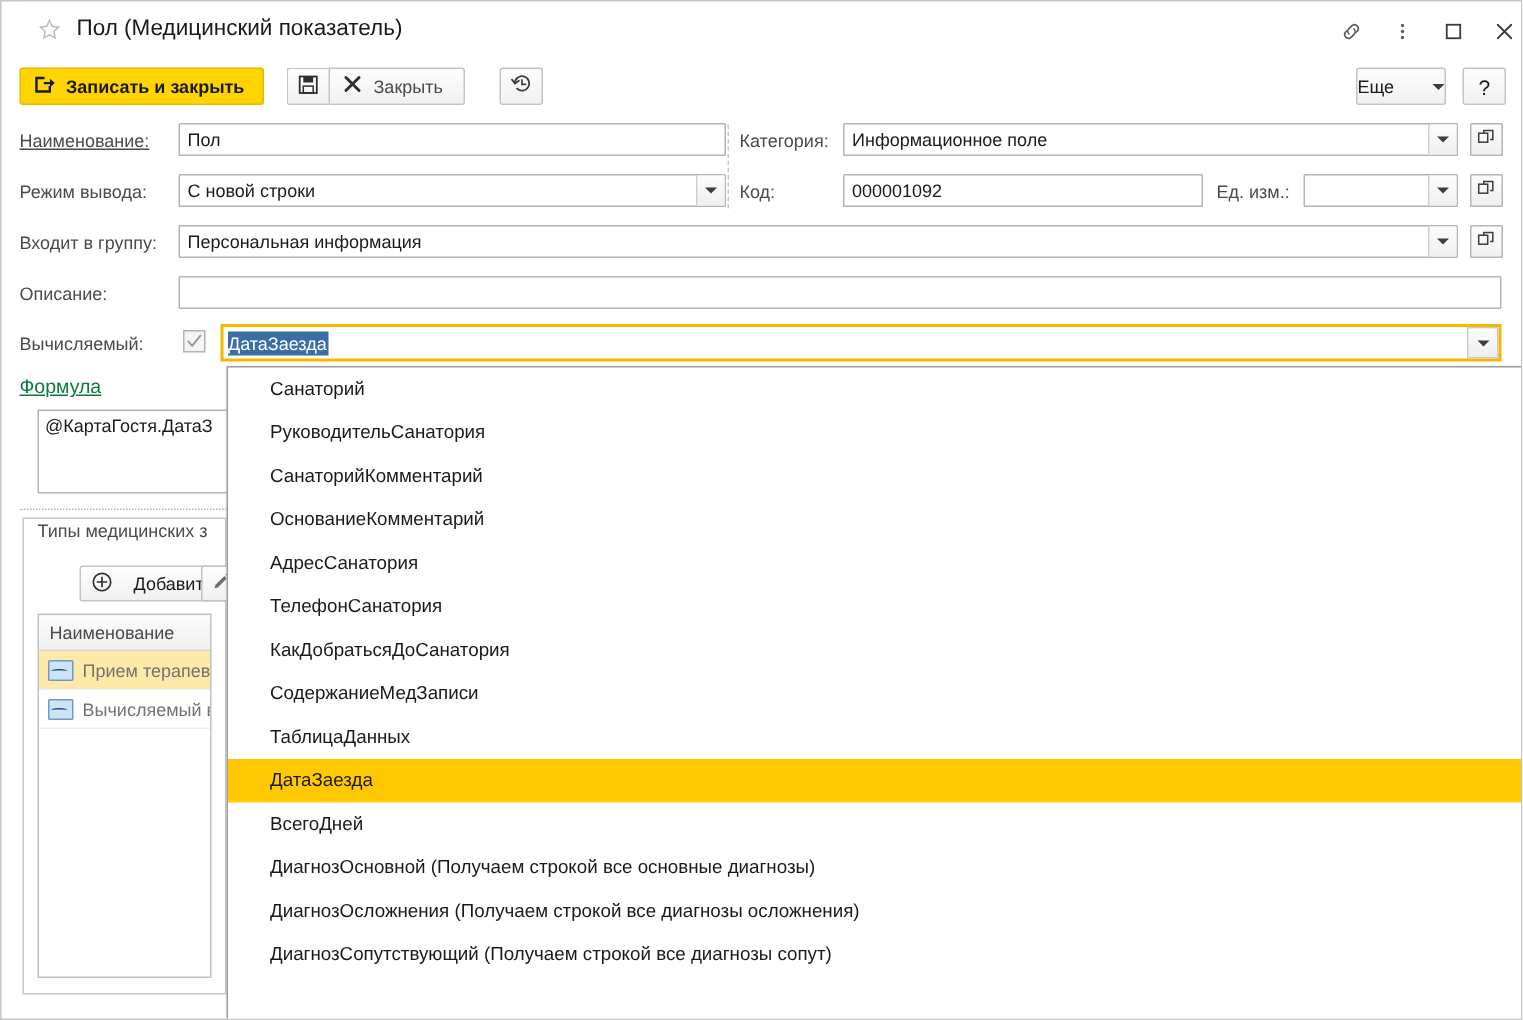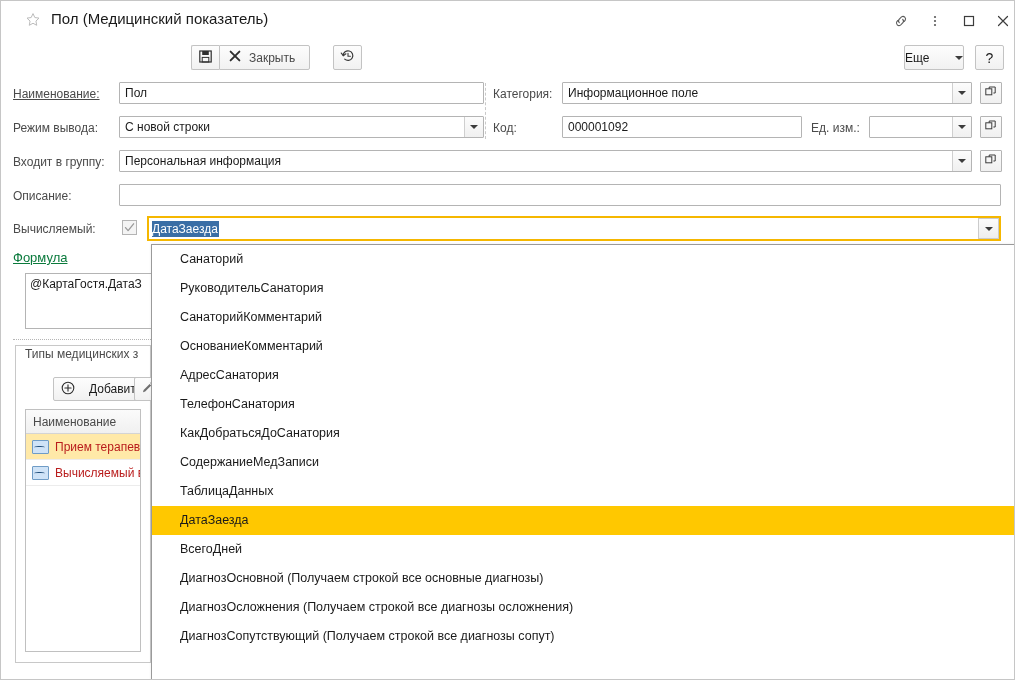--- a/index.html
+++ b/index.html
@@ -323,21 +323,21 @@
     padding-left: 7px;
     font-size: 12px;
     color: #4a4a4a;
   }
   .grid-row {
     height: 25px;
     display: flex; align-items: center;
     padding-left: 6px;
     gap: 6px;
     font-size: 12px;
-    color: #b91c1c;
+    color: #737373;
     border-bottom: 1px solid #ececec;
     white-space: nowrap;
   }
   .grid-row.sel { background: #ffe9a8; }
   .row-icon {
     width: 15px; height: 12px;
     background: #cfe3f7;
     border: 1px solid #6f9cc6;
     border-radius: 1px;
     flex: 0 0 15px;
@@ -413,20 +413,29 @@
       <div class="win-btn">
         <svg width="16" height="16" viewBox="0 0 16 16">
           <path d="M3.5 3.5l9 9M12.5 3.5l-9 9" stroke="#3c3c3c" stroke-width="1.2" stroke-linecap="round"></path>
         </svg>
       </div>
     </div>
   </div>
 
   <div class="cmdbar">
 
+    <div class="btn-primary">
+      <span>
+        <svg width="15" height="15" viewBox="0 0 15 15">
+          <path d="M1.5 2.2h6.2v1.6H3.1v7.4h7.3V8.4h1.6v4.4H1.5z" fill="#1a1a1a"></path>
+          <path d="M7.2 7.2h4.1v2.1l3.2-2.9-3.2-2.9v2.1H7.2z" fill="#1a1a1a"></path>
+        </svg>
+      </span>
+      <span>Записать и закрыть</span>
+    </div>
 
     <div class="btn-save-icon">
       <span>
         <svg width="15" height="15" viewBox="0 0 15 15">
           <rect x="1.8" y="2" width="11.4" height="11" fill="none" stroke="#2e2e2e" stroke-width="1.2"></rect>
           <rect x="4.2" y="2" width="6.6" height="4" fill="#2e2e2e"></rect>
           <rect x="4.2" y="8.4" width="6.6" height="4.6" fill="none" stroke="#2e2e2e" stroke-width="1"></rect>
         </svg>
       </span>
     </div>

